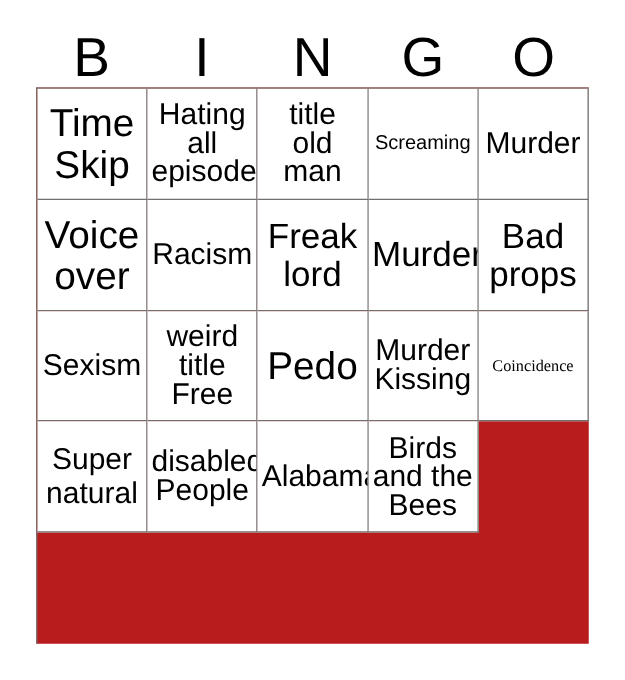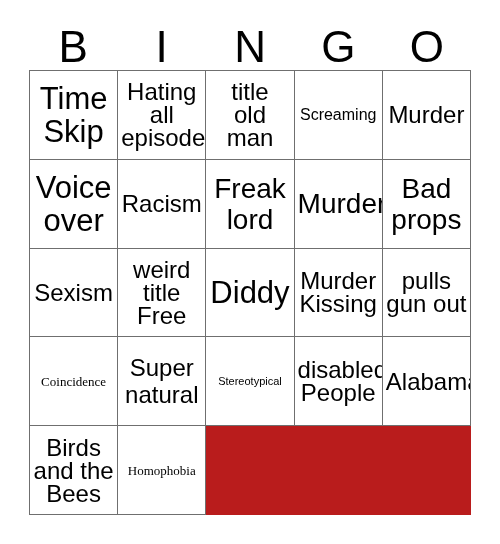--- a/index.html
+++ b/index.html
@@ -144,50 +144,40 @@
       </div>
       <div class="cell">
         <span class="cell-text fs-sm">Sexism</span>
       </div>
       <div class="cell">
         <span class="cell-text fs-sm">weird
 title
 Free</span>
       </div>
       <div class="cell">
-        <span class="cell-text fs-xl">Diddy</span>
+        <span class="cell-text fs-xl">Pedo</span>
       </div>
       <div class="cell">
         <span class="cell-text fs-sm">Murder
 Kissing</span>
-      </div>
-      <div class="cell">
-        <span class="cell-text fs-sm">pulls
-gun out</span>
       </div>
       <div class="cell">
         <span class="cell-text fs-xxs">Coincidence</span>
       </div>
       <div class="cell">
         <span class="cell-text fs-md">Super
 natural</span>
-      </div>
-      <div class="cell">
-        <span class="cell-text fs-tiny">Stereotypical</span>
       </div>
       <div class="cell">
         <span class="cell-text fs-sm">disabled
 People</span>
       </div>
       <div class="cell">
         <span class="cell-text fs-sm">Alabama</span>
       </div>
       <div class="cell">
         <span class="cell-text fs-sm">Birds
 and the
 Bees</span>
       </div>
-      <div class="cell">
-        <span class="cell-text fs-xxs">Homophobia</span>
-      </div>
     </div>
 
 </div>
 
 </body></html>

